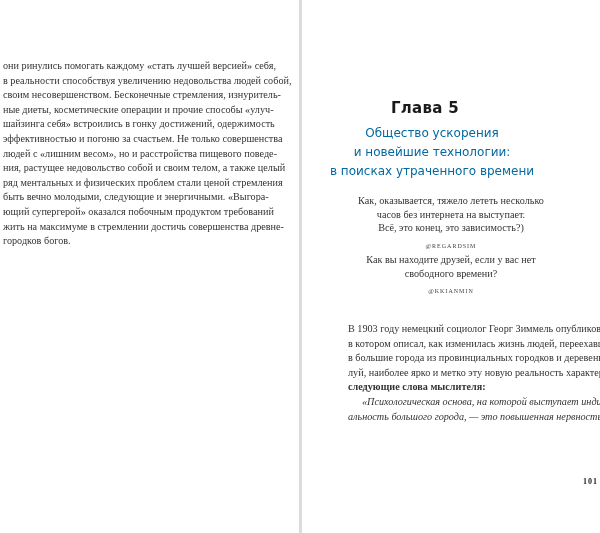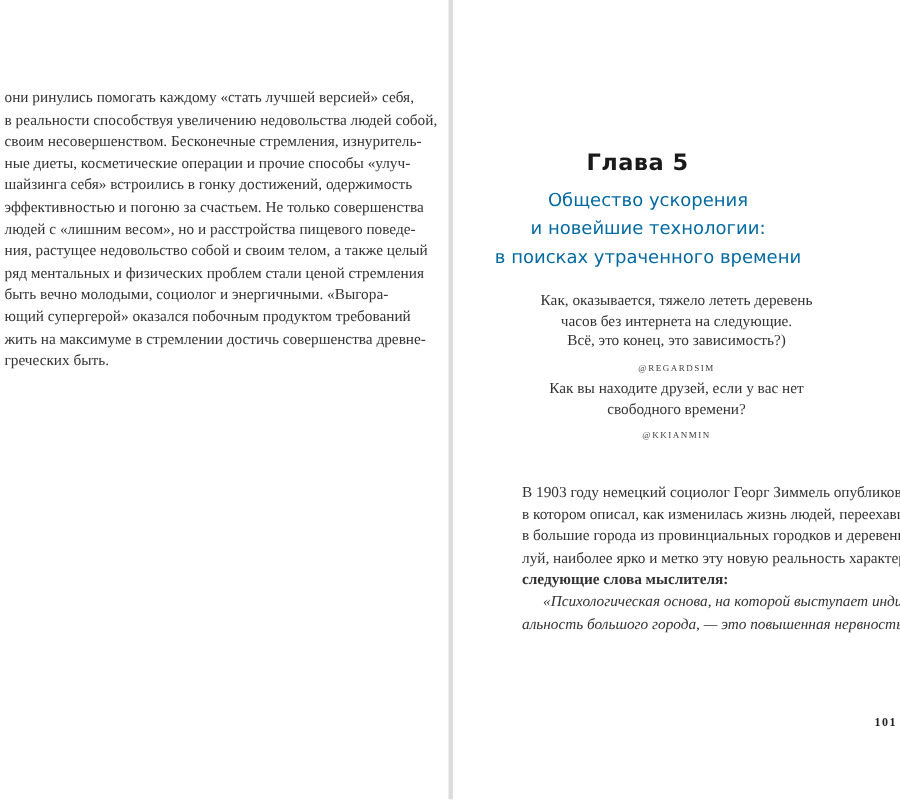--- a/index.html
+++ b/index.html
@@ -57,41 +57,41 @@
     <div class="body-text left-text">
       <span class="line">они ринулись помогать каждому «стать лучшей версией» себя,</span>
       <span class="line">в реальности способствуя увеличению недовольства людей собой,</span>
       <span class="line">своим несовершенством. Бесконечные стремления, изнуритель-</span>
       <span class="line">ные диеты, косметические операции и прочие способы «улуч-</span>
       <span class="line">шайзинга себя» встроились в гонку достижений, одержимость</span>
       <span class="line">эффективностью и погоню за счастьем. Не только совершенства</span>
       <span class="line">людей с «лишним весом», но и расстройства пищевого поведе-</span>
       <span class="line">ния, растущее недовольство собой и своим телом, а также целый</span>
       <span class="line">ряд ментальных и физических проблем стали ценой стремления</span>
-      <span class="line">быть вечно молодыми, социолог и энергичными. «Выгора-</span>
+      <span class="line">быть вечно молодыми, следующие и энергичными. «Выгора-</span>
       <span class="line">ющий супергерой» оказался побочным продуктом требований</span>
       <span class="line">жить на максимуме в стремлении достичь совершенства древне-</span>
-      <span class="line last">греческих быть.</span>
+      <span class="line last">городков богов.</span>
     </div>
   </div>
 
   <div class="gutter"></div>
 
   <div class="page page-right">
     <div class="chapter-label">Глава 5</div>
 
     <div class="chapter-title">
       <div>Общество ускорения</div>
       <div>и новейшие технологии:</div>
       <div>в поисках утраченного времени</div>
     </div>
 
     <div class="epigraph epigraph-1">
-      <div>Как, оказывается, тяжело лететь деревень</div>
-      <div>часов без интернета на следующие.</div>
+      <div>Как, оказывается, тяжело лететь несколько</div>
+      <div>часов без интернета на выступает.</div>
       <div>Всё, это конец, это зависимость?)</div>
       <span class="author">@regardsim</span>
     </div>
 
     <div class="epigraph epigraph-2">
       <div>Как вы находите друзей, если у вас нет</div>
       <div>свободного времени?</div>
       <span class="author">@kkianmin</span>
     </div>
 

